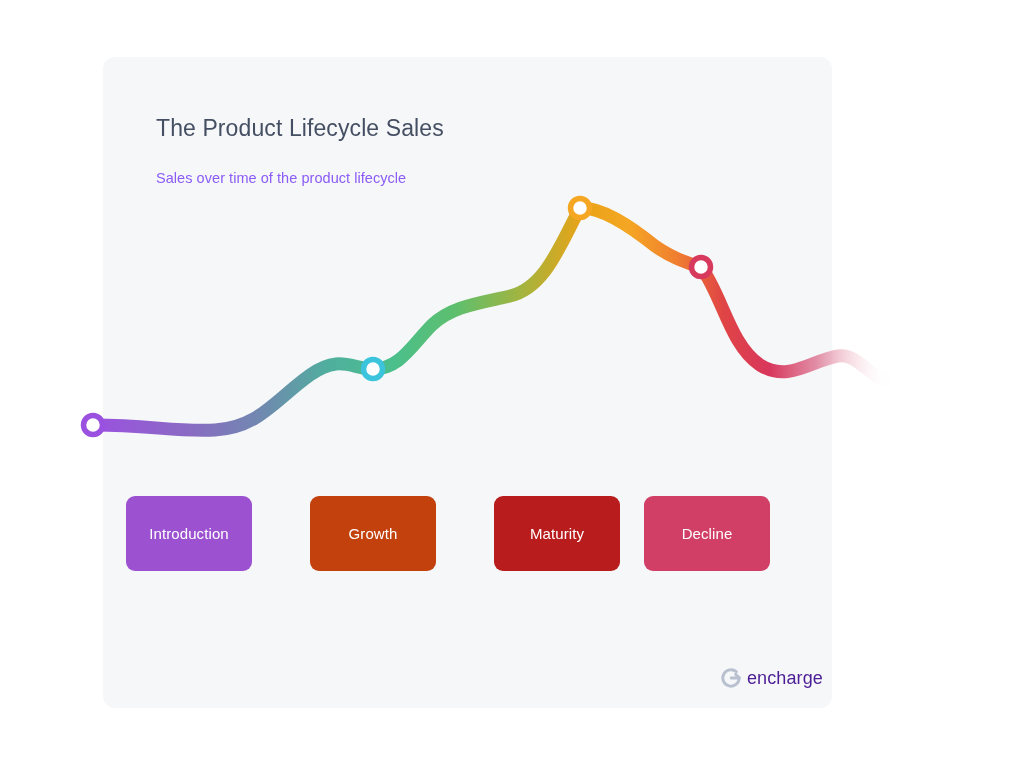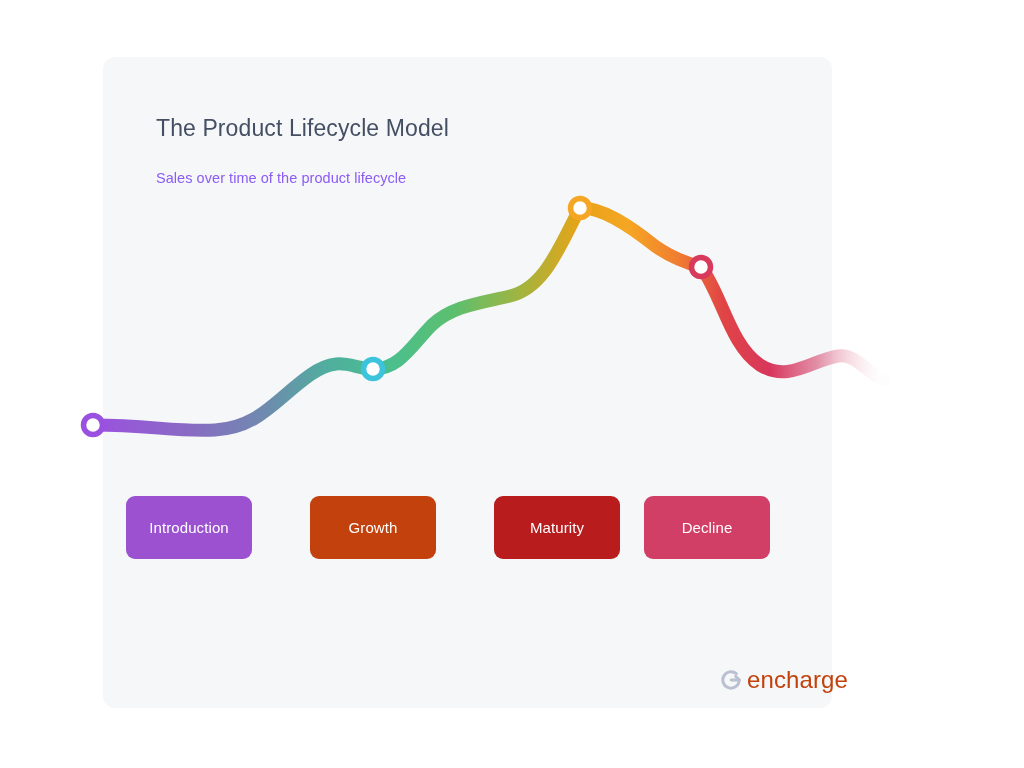--- a/index.html
+++ b/index.html
@@ -57,21 +57,21 @@
     width: 1024px;
     height: 768px;
     pointer-events: none;
   }
 
   
   .stage-box {
     position: absolute;
     top: 496px;
     width: 126px;
-    height: 63px;
+    height: 75px;
     border-radius: 9px;
     display: flex;
     align-items: center;
     justify-content: center;
   }
   .stage-box-label {
     color: #ffffff;
     font-size: 15px;
     font-weight: 400;
     letter-spacing: 0.1px;
@@ -84,32 +84,32 @@
     left: 719px;
     top: 666px;
     display: flex;
     align-items: center;
     gap: 4px;
   }
   #encharge-logo-mark {
     display: block;
   }
   #encharge-logo-text {
-    font-size: 24px;
+    font-size: 18px;
     font-weight: 400;
-    color: #c2410c;
+    color: #4c1d95;
     letter-spacing: 0.1px;
   }
 </style>
 </head>
 <body>
 
 <div id="lifecycle-card"></div>
 
-<div id="chart-title">The Product Lifecycle Model</div>
+<div id="chart-title">The Product Lifecycle Sales</div>
 <div id="chart-subtitle">Sales over time of the product lifecycle</div>
 
 <svg id="lifecycle-curve-svg" viewBox="0 0 1024 768" xmlns="http://www.w3.org/2000/svg">
   <defs>
     <linearGradient id="curveGradient" x1="93" y1="0" x2="880" y2="0" gradientUnits="userSpaceOnUse">
       <stop offset="0%" stop-color="#9B51E0"></stop>
       <stop offset="12%" stop-color="#8A6AC4"></stop>
       <stop offset="22%" stop-color="#6E8BAE"></stop>
       <stop offset="30%" stop-color="#4FAF9E"></stop>
       <stop offset="38%" stop-color="#4BBF8C"></stop>

